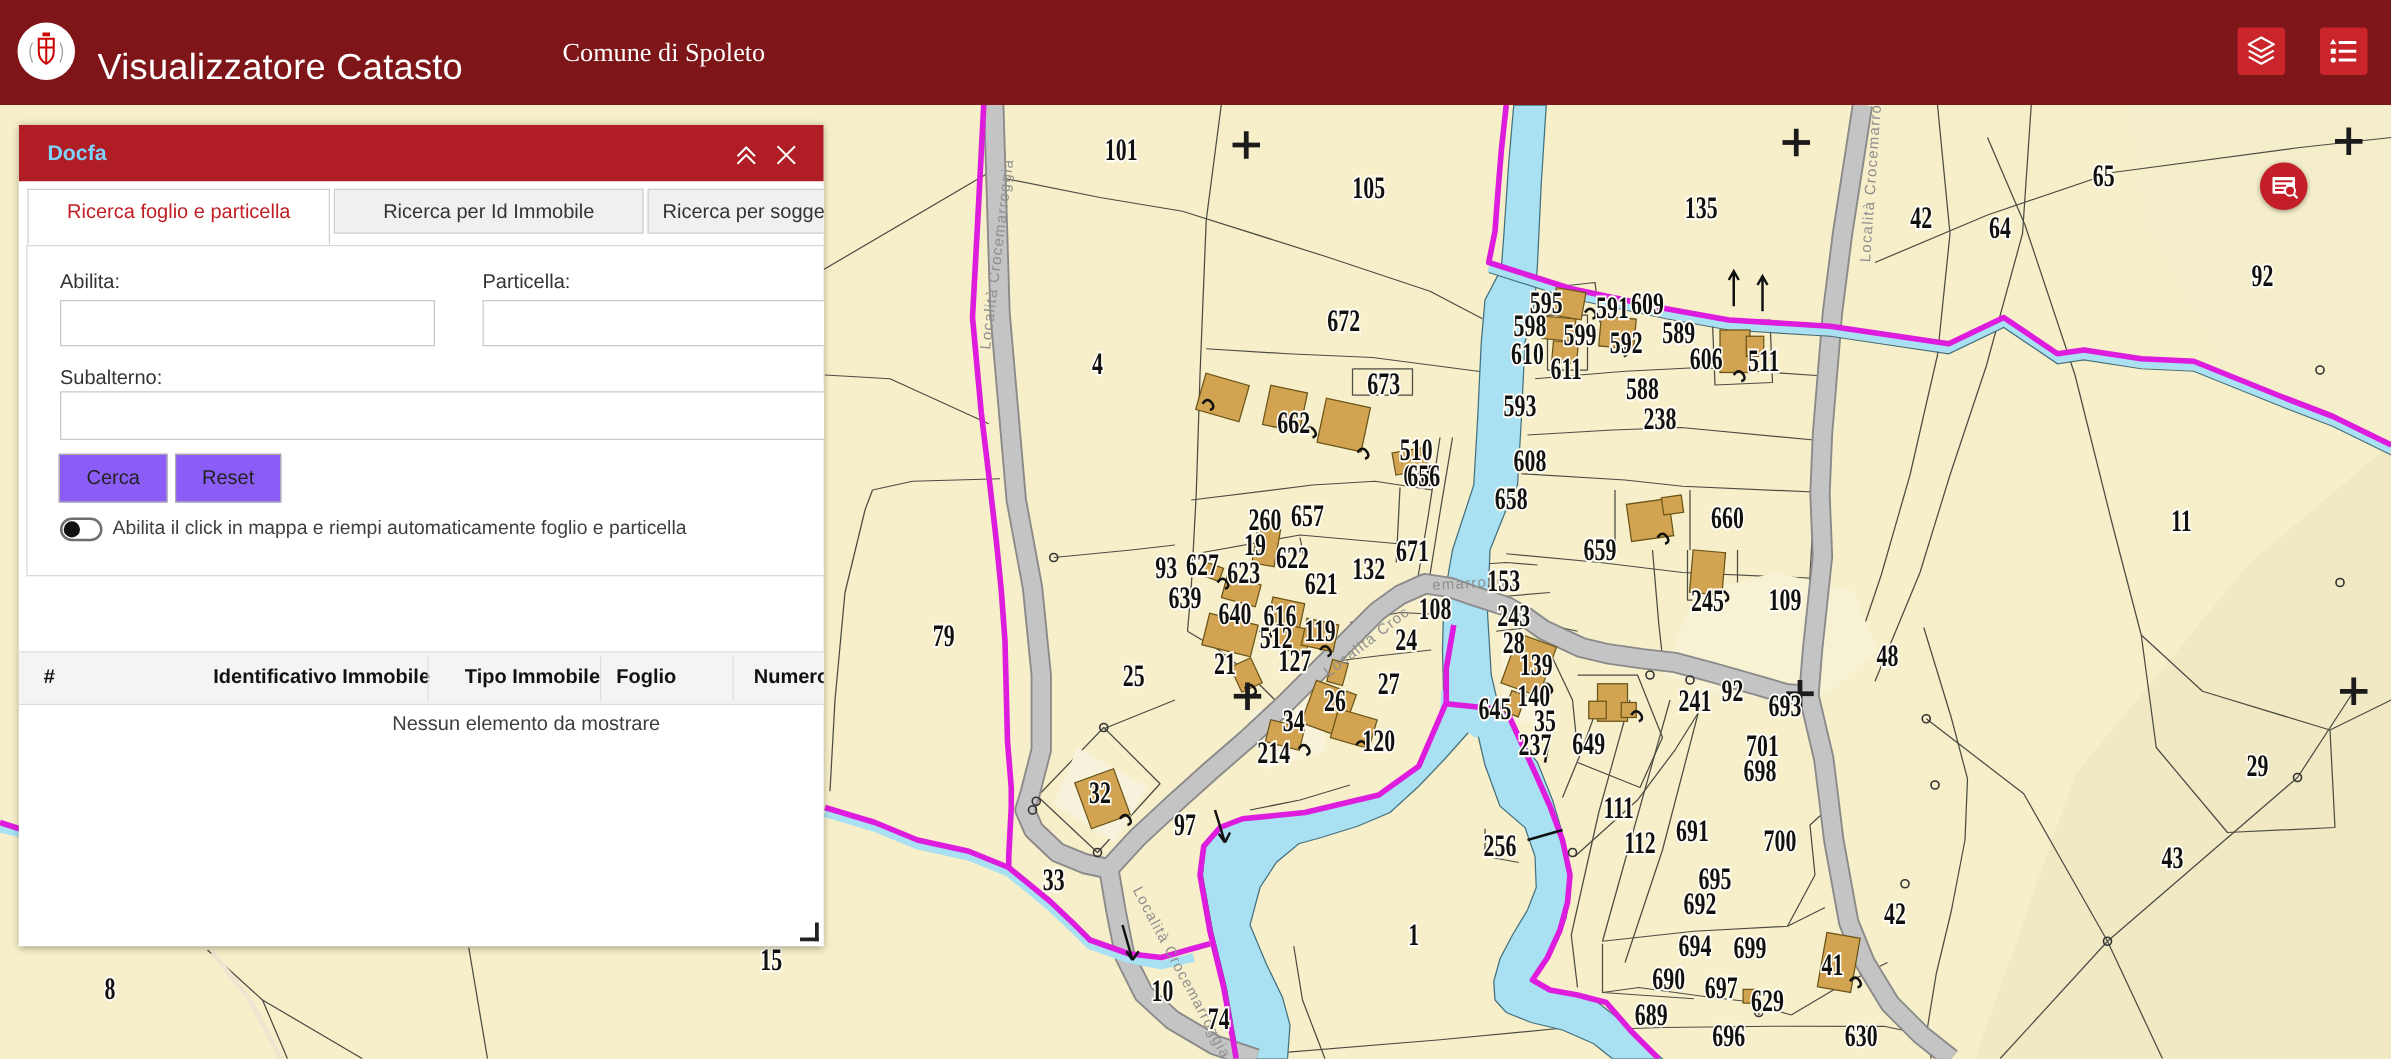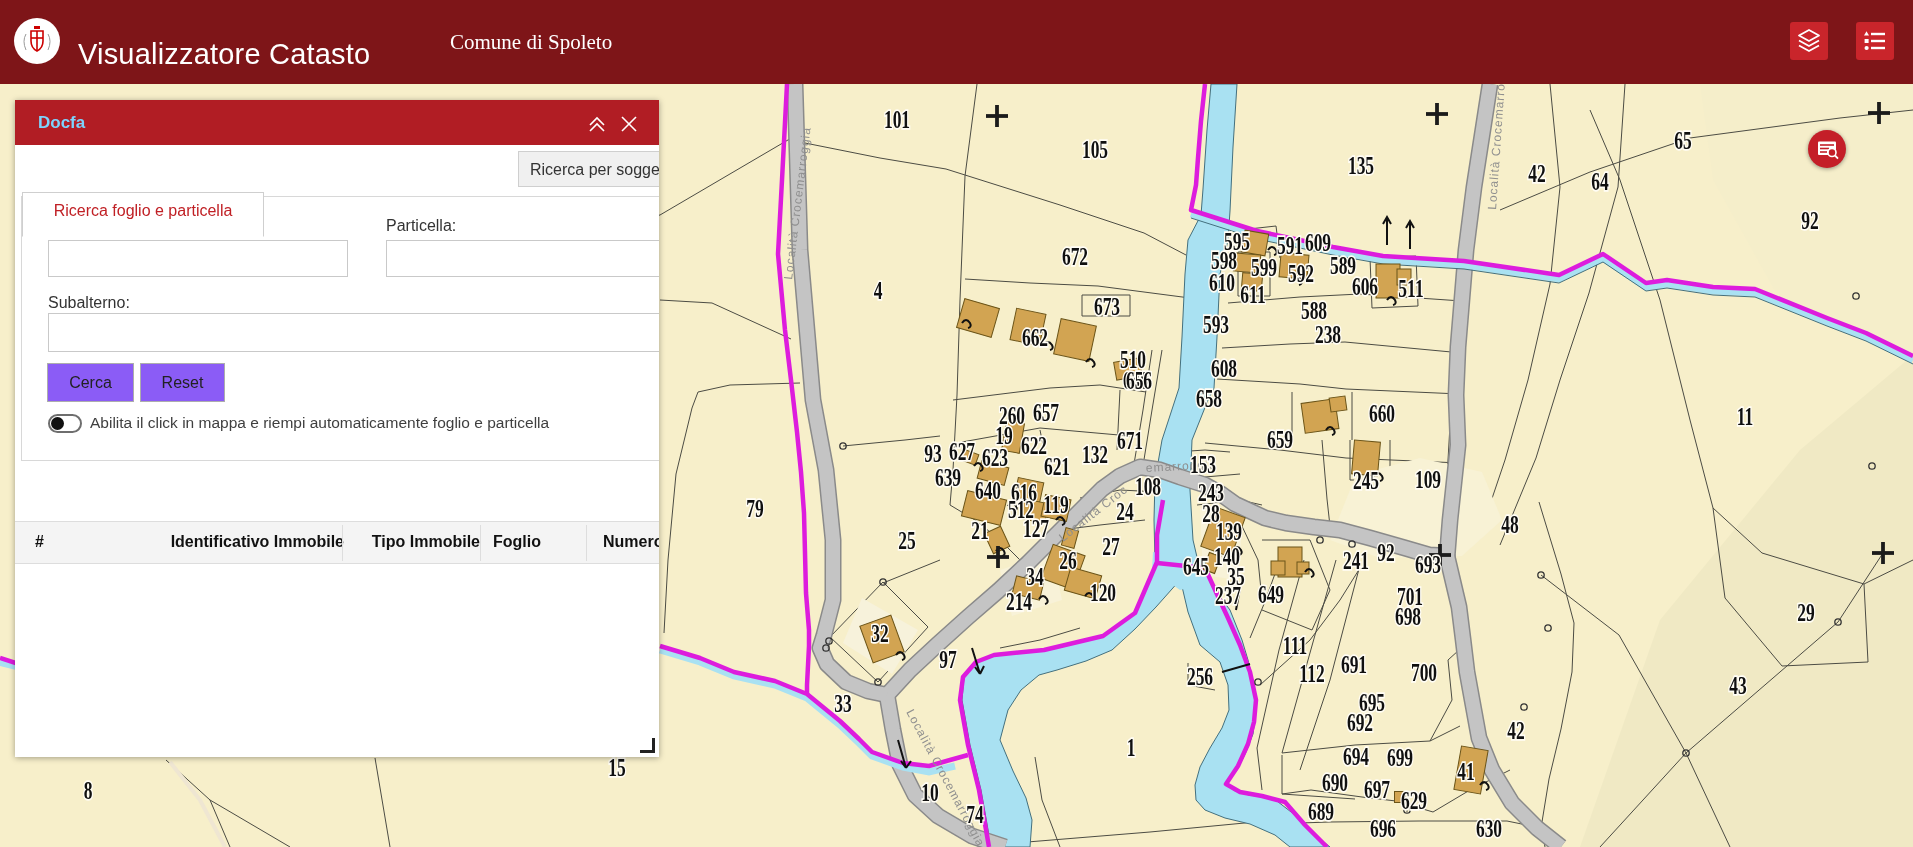--- a/index.html
+++ b/index.html
@@ -8,21 +8,21 @@
 #logo{position:absolute;left:14px;top:18px;width:46px;height:46px;border-radius:50%;background:#fff;}
 #title{position:absolute;left:78px;top:0;height:84px;line-height:84px;color:#fff;font-size:29px;letter-spacing:.2px;margin-top:12px;}
 #subtitle{position:absolute;left:450px;top:0;height:60px;line-height:84px;color:#fff;font-size:21px;font-family:Liberation Serif, serif;}
 .hbtn{position:absolute;top:22px;width:38px;height:38px;background:#C9252B;border-radius:3px;}
 #fab{position:absolute;left:1808px;top:130px;width:38px;height:38px;border-radius:50%;background:#C41E28;box-shadow:0 1px 4px rgba(0,0,0,.4);}
 #panel{position:absolute;left:15px;top:100px;width:644px;height:657px;background:#fff;box-shadow:0 1px 6px rgba(0,0,0,.35);overflow:hidden;}
 #phdr{position:absolute;left:0;top:0;width:644px;height:45px;background:#B11D24;}
 #phdr .t{position:absolute;left:23px;top:0;height:45px;line-height:45px;color:#7dd3fc;font-size:17px;font-weight:bold;}
 .pico{position:absolute;top:13px;}
 .tab{position:absolute;top:51px;height:36px;line-height:36px;text-align:center;font-size:16px;color:#333;background:#F0F0F0;border:1px solid #CFCFCF;box-sizing:border-box;}
-#tab1{left:7px;width:242px;background:#fff;color:#C02025;border-bottom:1px solid #fff;z-index:2;height:45px;margin-top:41px;}
+#tab1{left:7px;width:242px;background:#fff;color:#C02025;border-bottom:1px solid #fff;z-index:2;height:45px;}
 #tab2{left:252px;width:248px;}
 #tab3{left:503px;width:250px;text-align:left;padding-left:11px;}
 #formbox{position:absolute;left:6px;top:96px;width:748px;height:265px;border:1px solid #D8D8D8;box-sizing:border-box;}
 .flabel{position:absolute;font-size:16px;color:#333;}
 .inp{position:absolute;border:1px solid #C9C9C9;background:#fff;box-sizing:border-box;}
 .btn{position:absolute;border:1px solid #ADADAD;background:#8b5cf6;font-size:16px;color:#222;text-align:center;box-sizing:border-box;}
 #tog{position:absolute;left:33px;top:314px;width:34px;height:19px;border:2px solid #6e6e6e;border-radius:10px;box-sizing:border-box;}
 #tog .knob{position:absolute;left:1px;top:1px;width:13px;height:13px;border-radius:50%;background:#111;}
 #toglbl{position:absolute;left:75px;top:314px;font-size:15.5px;color:#3f3f3f;}
 #thead{position:absolute;left:0px;top:421px;width:760px;height:43px;background:#F4F4F4;border-top:1px solid #DDD;border-bottom:1px solid #DDD;box-sizing:border-box;}
@@ -392,20 +392,21 @@
           </g>
         </svg></span>
     <span class="pico" style="left:603px;"><svg width="22" height="22" viewBox="0 0 22 22">
           <g stroke="#fff" stroke-width="1.6">
             <line x1="4" y1="4" x2="18" y2="18"></line>
             <line x1="18" y1="4" x2="4" y2="18"></line>
           </g>
         </svg></span>
   </div>
   <div id="tab1" class="tab">Ricerca foglio e particella</div>
+  <div id="tab2" class="tab">Ricerca per Id Immobile</div>
   <div id="tab3" class="tab">Ricerca per soggetto</div>
   <div id="formbox"></div>
   <div class="flabel" style="left:33px;top:117px;">Abilita:</div>
   <div class="flabel" style="left:371px;top:117px;">Particella:</div>
   <div class="inp" style="left:33px;top:140px;width:300px;height:37px;"></div>
   <div class="inp" style="left:371px;top:140px;width:330px;height:37px;"></div>
   <div class="flabel" style="left:33px;top:194px;">Subalterno:</div>
   <div class="inp" style="left:33px;top:213px;width:700px;height:39px;"></div>
   <div class="btn" style="left:32px;top:263px;width:87px;height:39px;line-height:37px;">Cerca</div>
   <div class="btn" style="left:125px;top:263px;width:85px;height:39px;line-height:37px;">Reset</div>
@@ -415,14 +416,15 @@
   <div id="toglbl">Abilita il click in mappa e riempi automaticamente foglio e particella</div>
   <div id="thead"></div>
   <div class="th" style="left:20px;top:421px;">#</div>
   <div class="th" style="left:117px;top:421px;width:212px;text-align:right;">Identificativo Immobile</div>
   <div class="th" style="left:327px;top:421px;width:138px;text-align:right;">Tipo Immobile</div>
   <div class="th" style="left:478px;top:421px;">Foglio</div>
   <div class="th" style="left:588px;top:421px;">Numero</div>
   <div class="tdiv" style="left:327px;"></div>
   <div class="tdiv" style="left:465px;"></div>
   <div class="tdiv" style="left:571px;"></div>
+  <div id="nessun">Nessun elemento da mostrare</div>
   <div id="rsz"></div>
 </div>
 
 </body></html>

